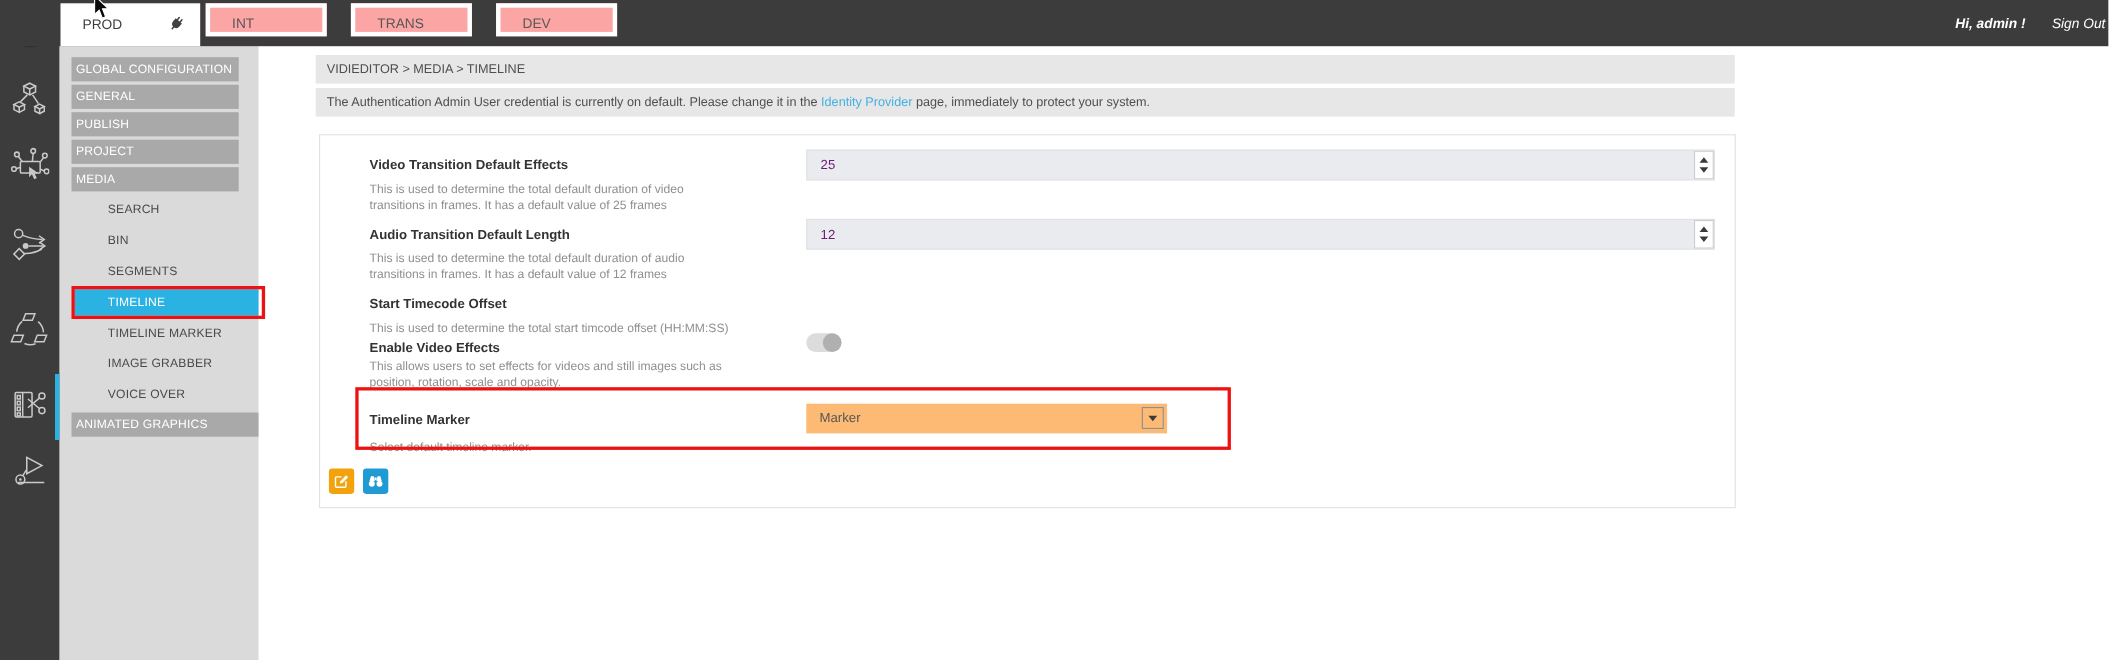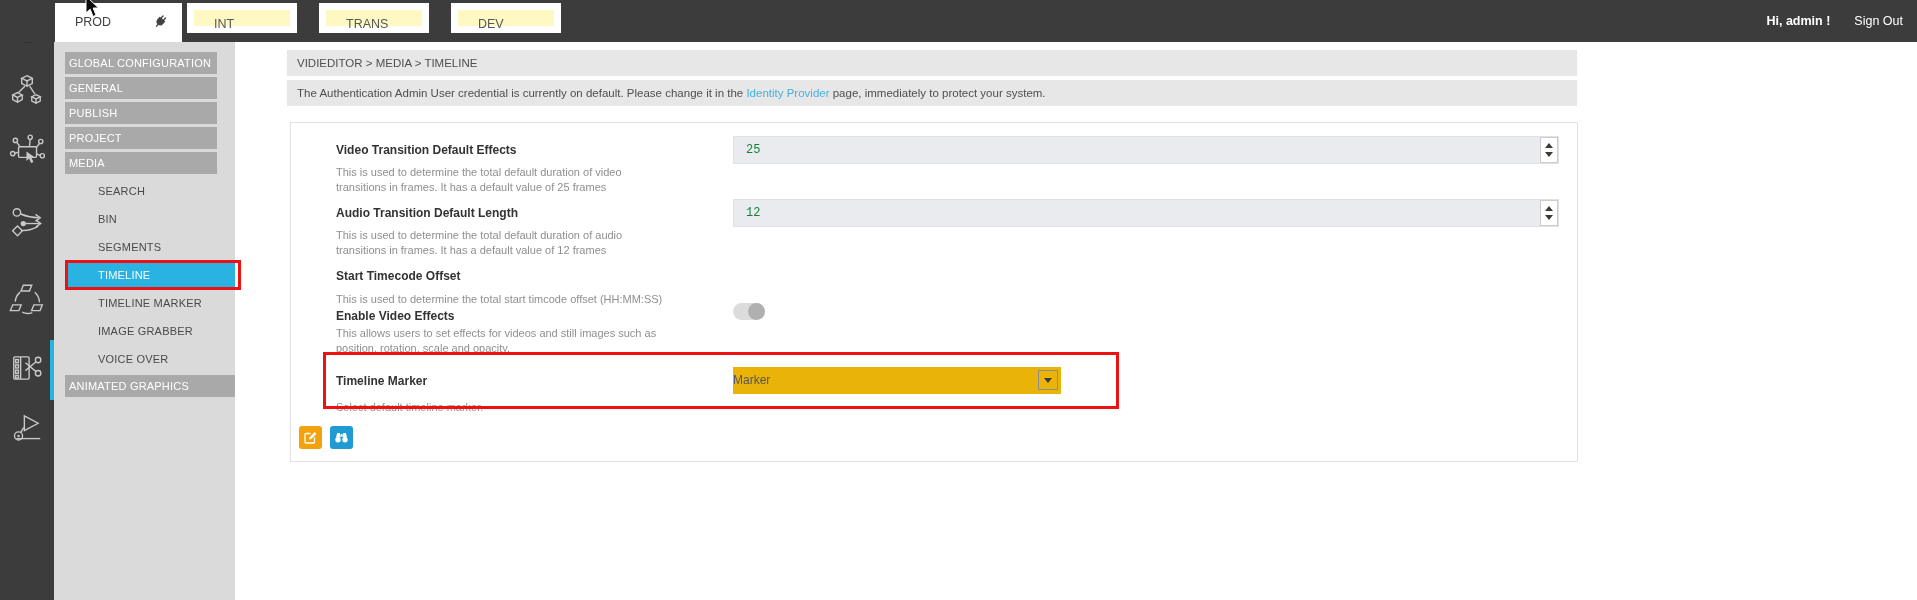--- a/index.html
+++ b/index.html
@@ -3,30 +3,30 @@
 <meta charset="utf-8">
 <style>
   * { margin:0; padding:0; box-sizing:border-box; }
   html,body { background:#fff; }
   body { font-family:"Liberation Sans", sans-serif; }
   #stage { position:relative; width:1917px; height:600px; overflow:hidden; background:#fff; }
   .abs { position:absolute; }
 
   
   #topbar { left:0; top:0; width:1917px; height:42px; background:#3c3c3c; z-index:5; }
-  .tab { position:absolute; top:3px; height:30px; background:#fef9c3; border:7px solid #ffffff;
+  .tab { position:absolute; top:3px; height:30px; background:#fca5a5; border:4px solid #ffffff;
          font-size:12.5px; color:#575757; line-height:28px; padding-left:20px; cursor:default; }
   .tab.active { height:39px; background:#ffffff; border:none; color:#3f3f3f; line-height:39px; z-index:6; }
   #tab-0 { left:55px; width:127px; }
   #tab-1 { left:187px; width:110px; }
   #tab-2 { left:319px; width:110px; }
   #tab-3 { left:451px; width:110px; }
   .plug { position:absolute; right:14px; top:11px; }
-  #user-area { position:absolute; right:14px; top:0; height:42px; display:flex; align-items:center; gap:24px;
-               color:#fff; font-size:12.5px; }
+  #user-area { position:absolute; right:3px; top:0; height:42px; display:flex; align-items:center; gap:24px;
+               color:#fff; font-size:12.5px;font-style:italic; }
   #greeting { font-weight:700; }
   #signout { cursor:pointer; }
 
   
   #rail { left:0; top:0; width:54px; height:600px; background:#3c3c3c; z-index:4; }
   #avatar { position:absolute; left:8px; top:5px; width:38px; height:38px; border-radius:50%;
             background:#2d2d2d; color:#2cb5e8; font-size:14px; font-weight:700;
             display:flex; align-items:center; justify-content:center; }
   .tool { position:absolute; left:9px; width:36px; height:36px; }
   .tool svg { stroke:#c9c9c9; stroke-width:1.3; fill:none; }
@@ -49,36 +49,36 @@
          line-height:26px; padding-left:10px; }
   #breadcrumb-bar { top:50px; }
   #warning-bar { top:80px; }
   #warning-link { color:#45b1e2; cursor:pointer; }
 
   #panel { left:290px; top:122px; width:1288px; height:340px; background:#fff; border:1px solid #e1e1e1; }
   .f-label { position:absolute; left:45px; font-size:12px; font-weight:700; color:#333; }
   .f-desc  { position:absolute; left:45px; width:380px; font-size:11px; line-height:15px; color:#8f8f8f;
              white-space:pre-line; }
   .f-input { position:absolute; left:442px; width:826px; height:28px; background:#e9ebee;
-             border:1px solid #dfe2e5; color:#15803d; font-size:12px; padding:0 24px 0 12px;
-             font-family:Liberation Mono, monospace; }
+             border:1px solid #dfe2e5; color:#701a75; font-size:12px; padding:0 24px 0 12px;
+             font-family:Liberation Sans, sans-serif; }
   .f-input.plain { background:#fff; border:1px solid #cbcbcb; padding-right:12px; }
   .f-input::placeholder { color:#a3a3a3; }
   .spinner { position:absolute; left:1249px; width:18px; height:26px; background:#fff; border:1px solid #cccccc;
              display:flex; flex-direction:column; align-items:center; justify-content:space-evenly; cursor:pointer; }
   .tri-up { width:0; height:0; border-left:4px solid transparent; border-right:4px solid transparent;
             border-bottom:5px solid #3a3a3a; }
   .tri-down { width:0; height:0; border-left:4px solid transparent; border-right:4px solid transparent;
               border-top:5px solid #3a3a3a; }
   #toggle { position:absolute; left:442px; top:180px; width:32px; height:17px; background:#dcdcdc;
             border-radius:9px; cursor:pointer; }
   #toggle-knob { position:absolute; right:0px; top:0px; width:17px; height:17px; background:#b0b0b0;
                  border-radius:50%; }
-  #dropdown { position:absolute; left:442px; top:244px; width:328px; height:27px; background:#eab308;
-              color:#555; font-size:12px; line-height:27px; padding-left:0; cursor:pointer; }
+  #dropdown { position:absolute; left:442px; top:244px; width:328px; height:27px; background:#fdba74;
+              color:#555; font-size:12px; line-height:27px; padding-left:12px; cursor:pointer; }
   #dropdown-arrow-box { position:absolute; right:3px; top:3px; width:20px; height:20px; border:1px solid #8f8f8f;
                         display:flex; align-items:center; justify-content:center; }
   #marker-annotation { left:32px; top:229px; width:796px; height:57px; }
 
   .action-btn { position:absolute; top:303px; width:23px; height:23px; border-radius:3px; border:none;
                 cursor:pointer; display:flex; align-items:center; justify-content:center; }
   #edit-button { left:8px; background:#f2a20d; }
   #find-button { left:39px; background:#1f9ad3; }
 
   #cursor { left:80px; top:-4px; z-index:20; }

